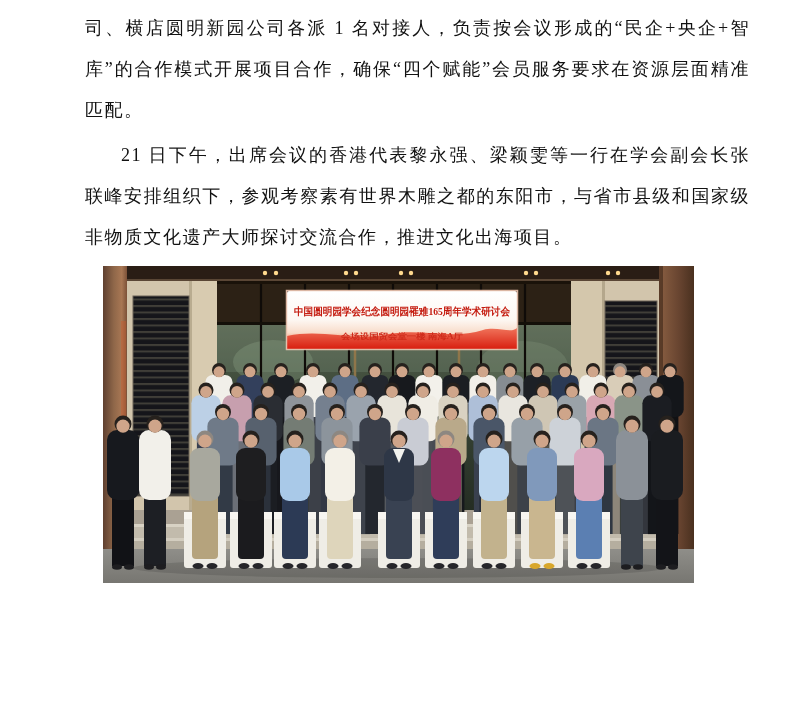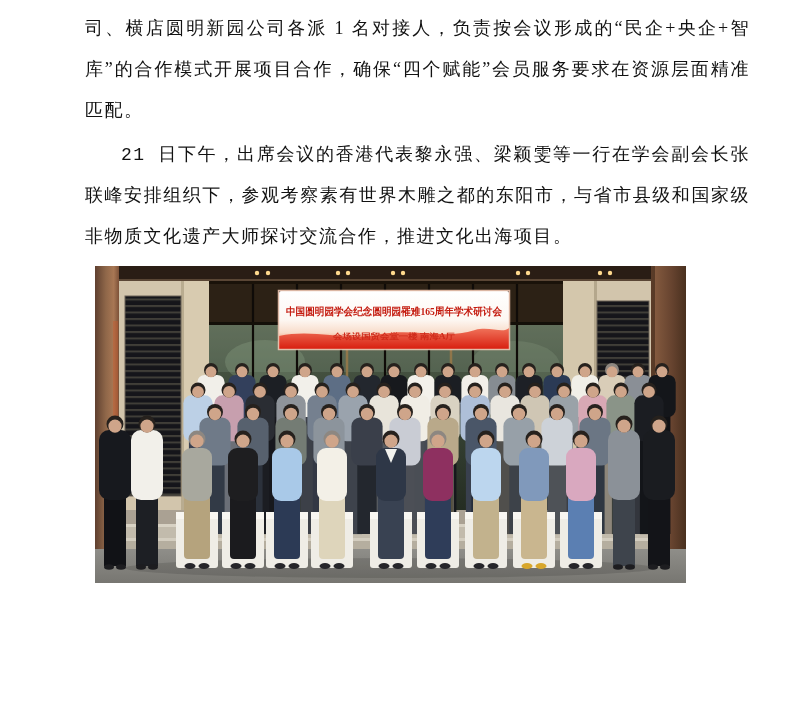--- a/index.html
+++ b/index.html
@@ -9,24 +9,24 @@
   }
   .page{
     width:785px;height:714px;box-sizing:border-box;
     padding:8px 35px 0 85px;background:#ffffff;
   }
   p.para{
     margin:0 0 4px 0;
     font-size:18px;line-height:41px;letter-spacing:1.5px;
     color:#121212;text-align:justify;
   }
-  p.indent{text-indent:2em;font-family:Liberation Mono, monospace;}
+  p.indent{text-indent:2em;}
   p.after-photo{margin-top:3px;}
   figure.photo{
-    margin:8px 0 0 10px;padding:0;width:591px;height:317px;display:block;
+    margin:8px 0 0 18px;padding:0;width:591px;height:317px;display:block;
   }
   figure.photo svg{display:block;}
 </style>
 </head>
 <body>
 
 <div class="page">
 
   <p class="para">司、横店圆明新园公司各派 1 名对接人，负责按会议形成的“民企+央企+智库”的合作模式开展项目合作，确保“四个赋能”会员服务要求在资源层面精准匹配。</p>
 

